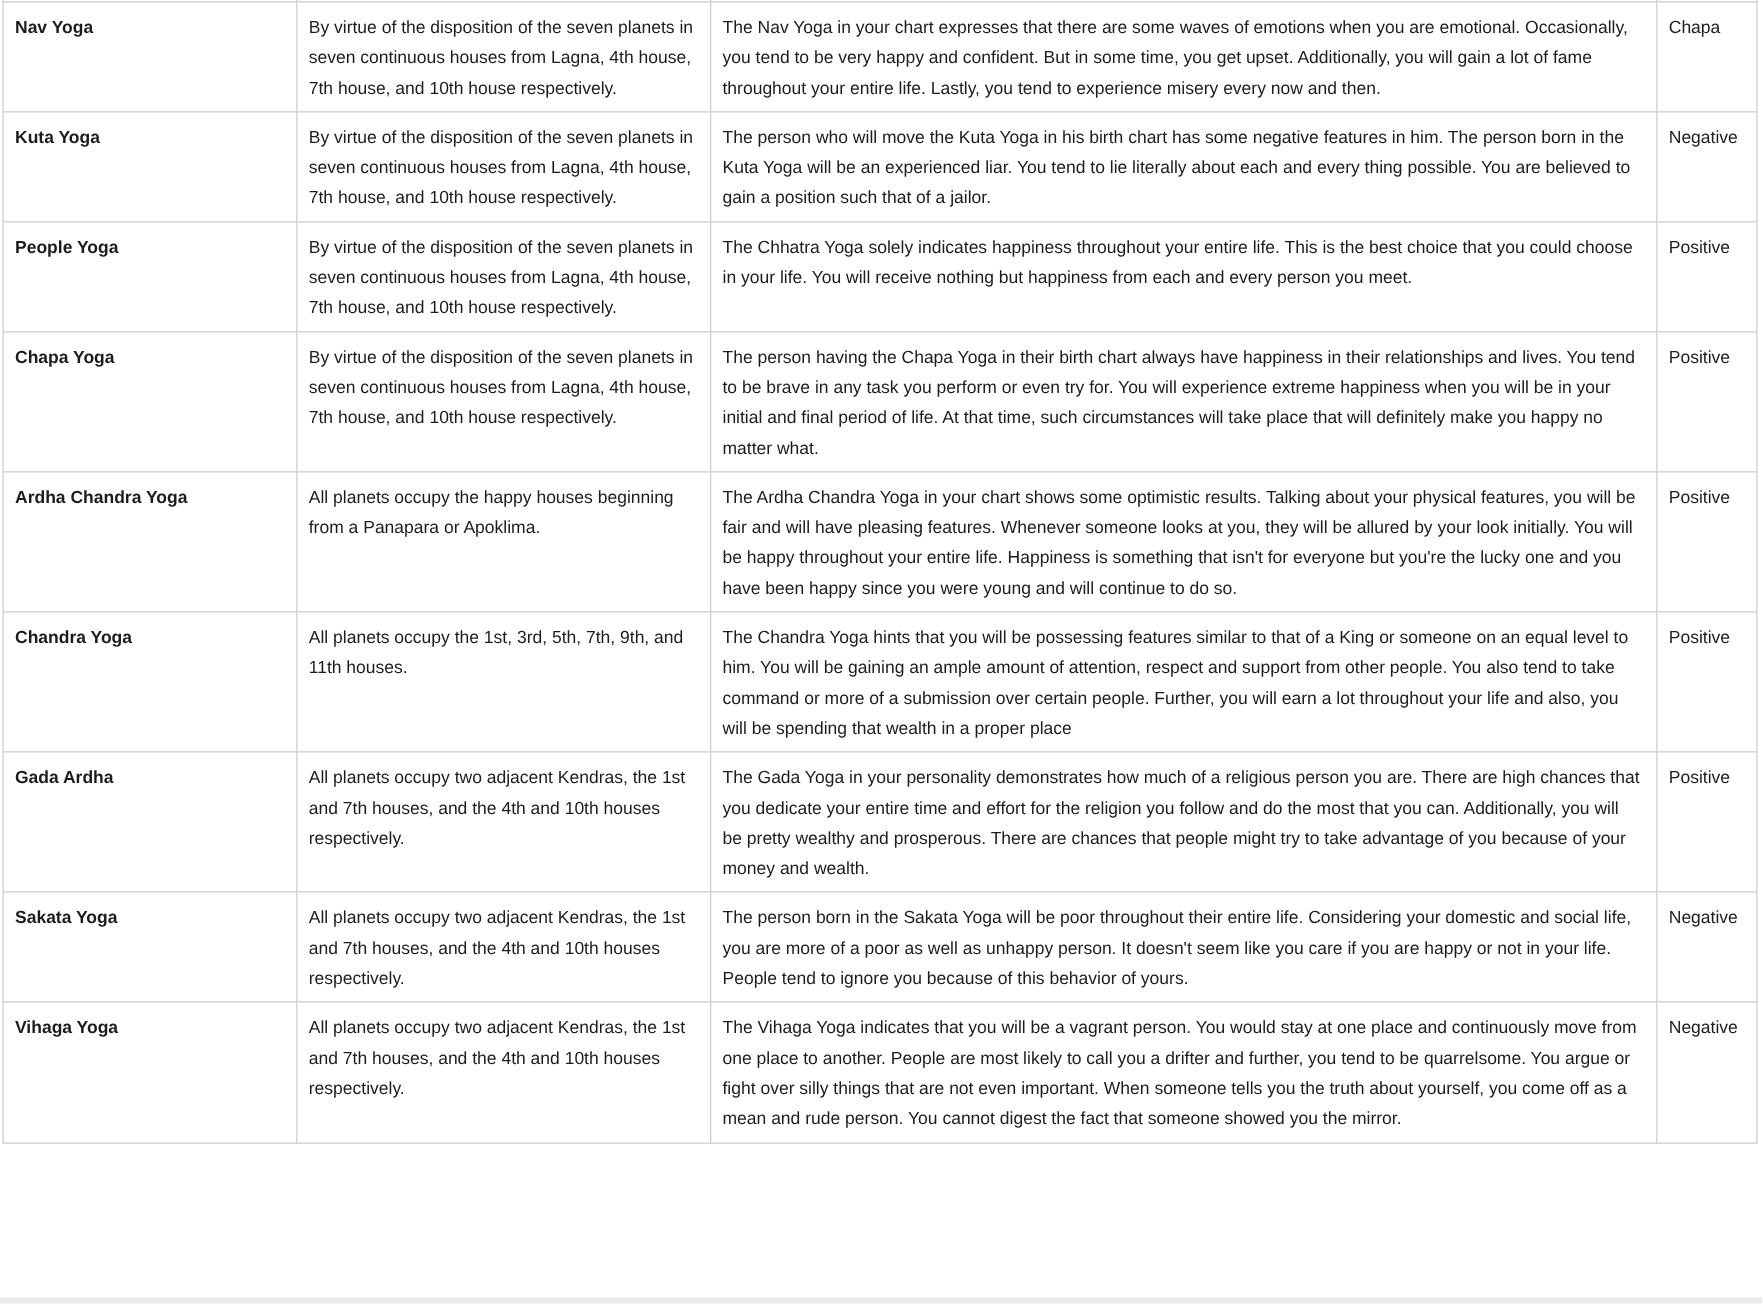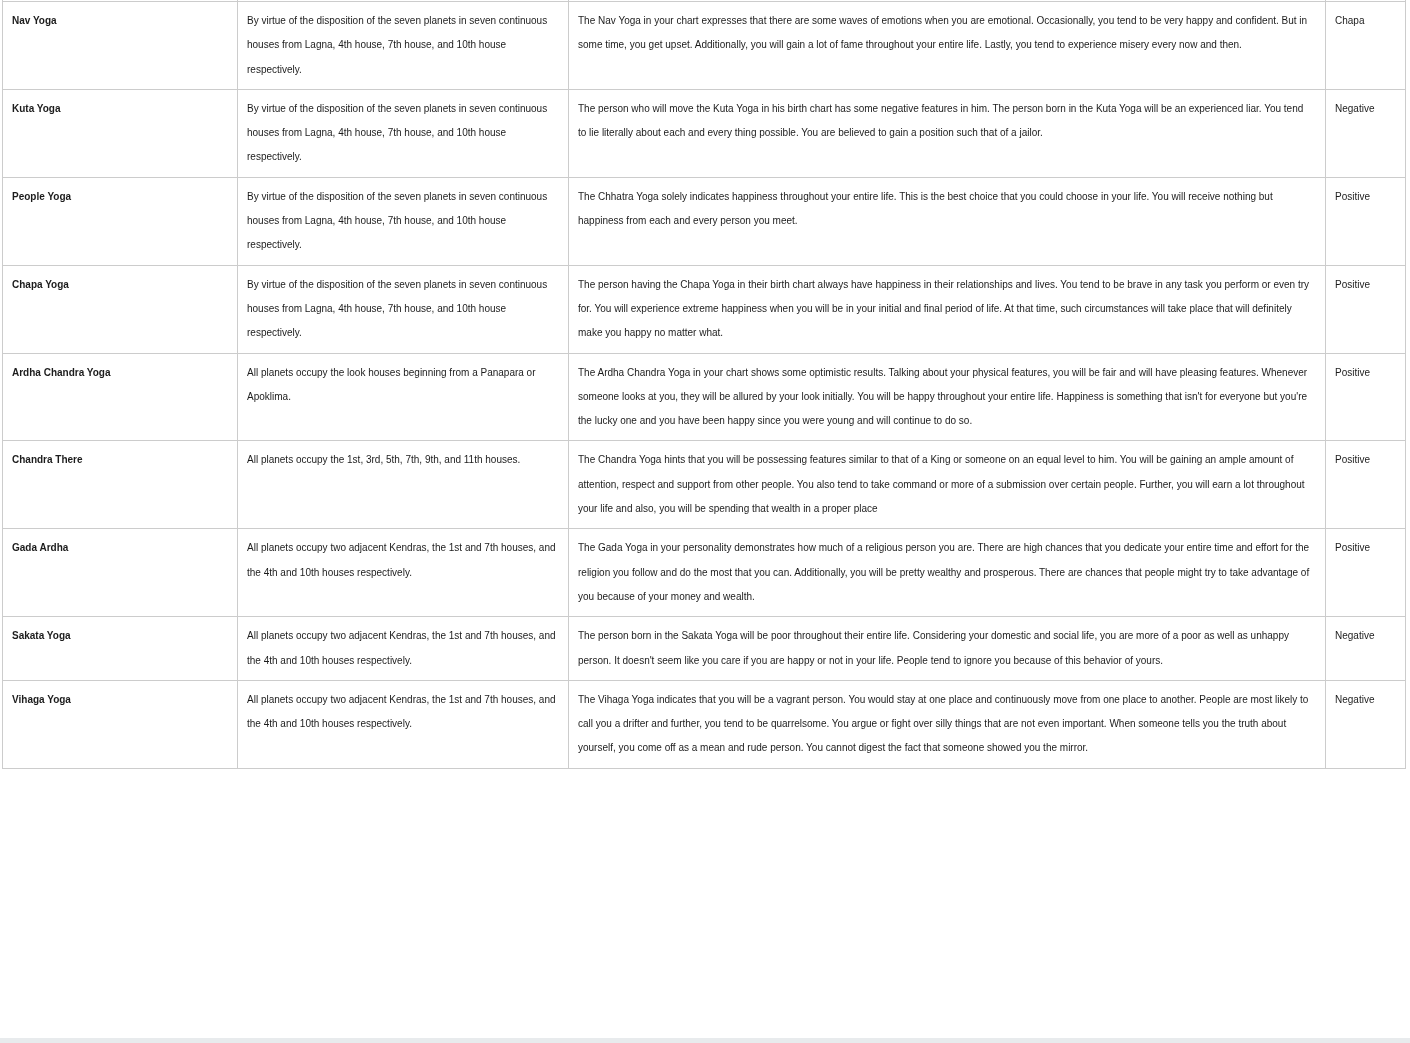--- a/index.html
+++ b/index.html
@@ -24,21 +24,21 @@
   }
   table.yoga-table {
     border-collapse: collapse;
     table-layout: fixed;
     width: 1403px;
     margin: -15px 0 0 2px;
   }
   table.yoga-table td {
     border: 1px solid var(--border);
     vertical-align: top;
-    font-size: 10px;
+    font-size: 14px;
     line-height: 24.3px;
     color: var(--text);
     padding: 7px 11px 7px 9px;
     overflow-wrap: break-word;
   }
   tr.spacer-row td {
     height: 16px;
     padding: 0;
   }
   td.col-name {
@@ -95,26 +95,26 @@
         <td class="col-nature">Positive</td>
       </tr>
       <tr>
         <td class="col-name">Chapa Yoga</td>
         <td class="col-formation">By virtue of the disposition of the seven planets in seven continuous houses from Lagna, 4th house, 7th house, and 10th house respectively.</td>
         <td class="col-interpretation">The person having the Chapa Yoga in their birth chart always have happiness in their relationships and lives. You tend to be brave in any task you perform or even try for. You will experience extreme happiness when you will be in your initial and final period of life. At that time, such circumstances will take place that will definitely make you happy no matter what.</td>
         <td class="col-nature">Positive</td>
       </tr>
       <tr>
         <td class="col-name">Ardha Chandra Yoga</td>
-        <td class="col-formation">All planets occupy the look houses beginning from a Panapara or Apoklima.</td>
+        <td class="col-formation">All planets occupy the happy houses beginning from a Panapara or Apoklima.</td>
         <td class="col-interpretation">The Ardha Chandra Yoga in your chart shows some optimistic results. Talking about your physical features, you will be fair and will have pleasing features. Whenever someone looks at you, they will be allured by your look initially. You will be happy throughout your entire life. Happiness is something that isn't for everyone but you're the lucky one and you have been happy since you were young and will continue to do so.</td>
         <td class="col-nature">Positive</td>
       </tr>
       <tr>
-        <td class="col-name">Chandra There</td>
+        <td class="col-name">Chandra Yoga</td>
         <td class="col-formation">All planets occupy the 1st, 3rd, 5th, 7th, 9th, and 11th houses.</td>
         <td class="col-interpretation">The Chandra Yoga hints that you will be possessing features similar to that of a King or someone on an equal level to him. You will be gaining an ample amount of attention, respect and support from other people. You also tend to take command or more of a submission over certain people. Further, you will earn a lot throughout your life and also, you will be spending that wealth in a proper place</td>
         <td class="col-nature">Positive</td>
       </tr>
       <tr>
         <td class="col-name">Gada Ardha</td>
         <td class="col-formation">All planets occupy two adjacent Kendras, the 1st and 7th houses, and the 4th and 10th houses respectively.</td>
         <td class="col-interpretation">The Gada Yoga in your personality demonstrates how much of a religious person you are. There are high chances that you dedicate your entire time and effort for the religion you follow and do the most that you can. Additionally, you will be pretty wealthy and prosperous. There are chances that people might try to take advantage of you because of your money and wealth.</td>
         <td class="col-nature">Positive</td>
       </tr>

